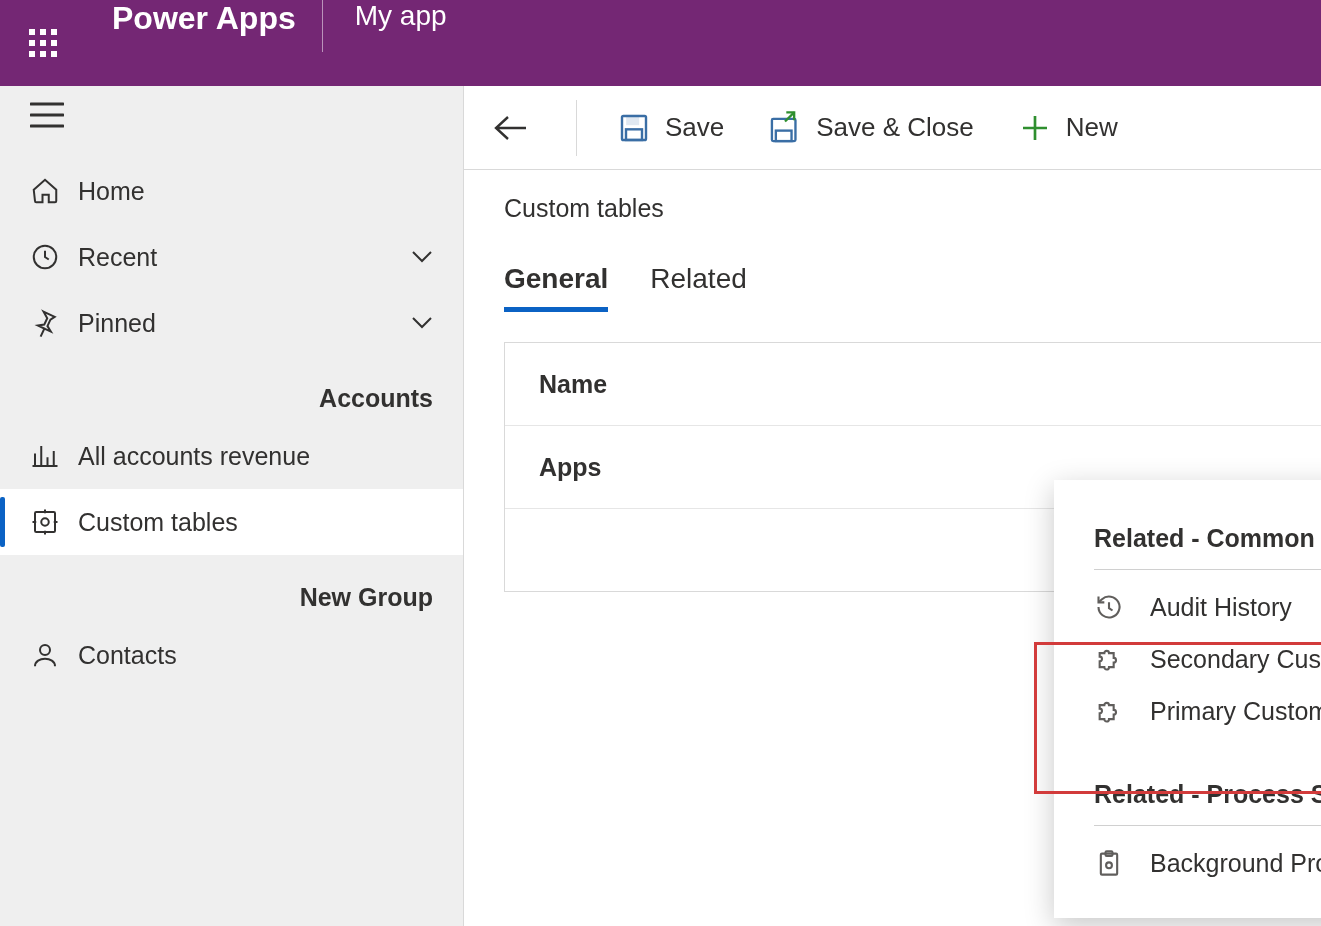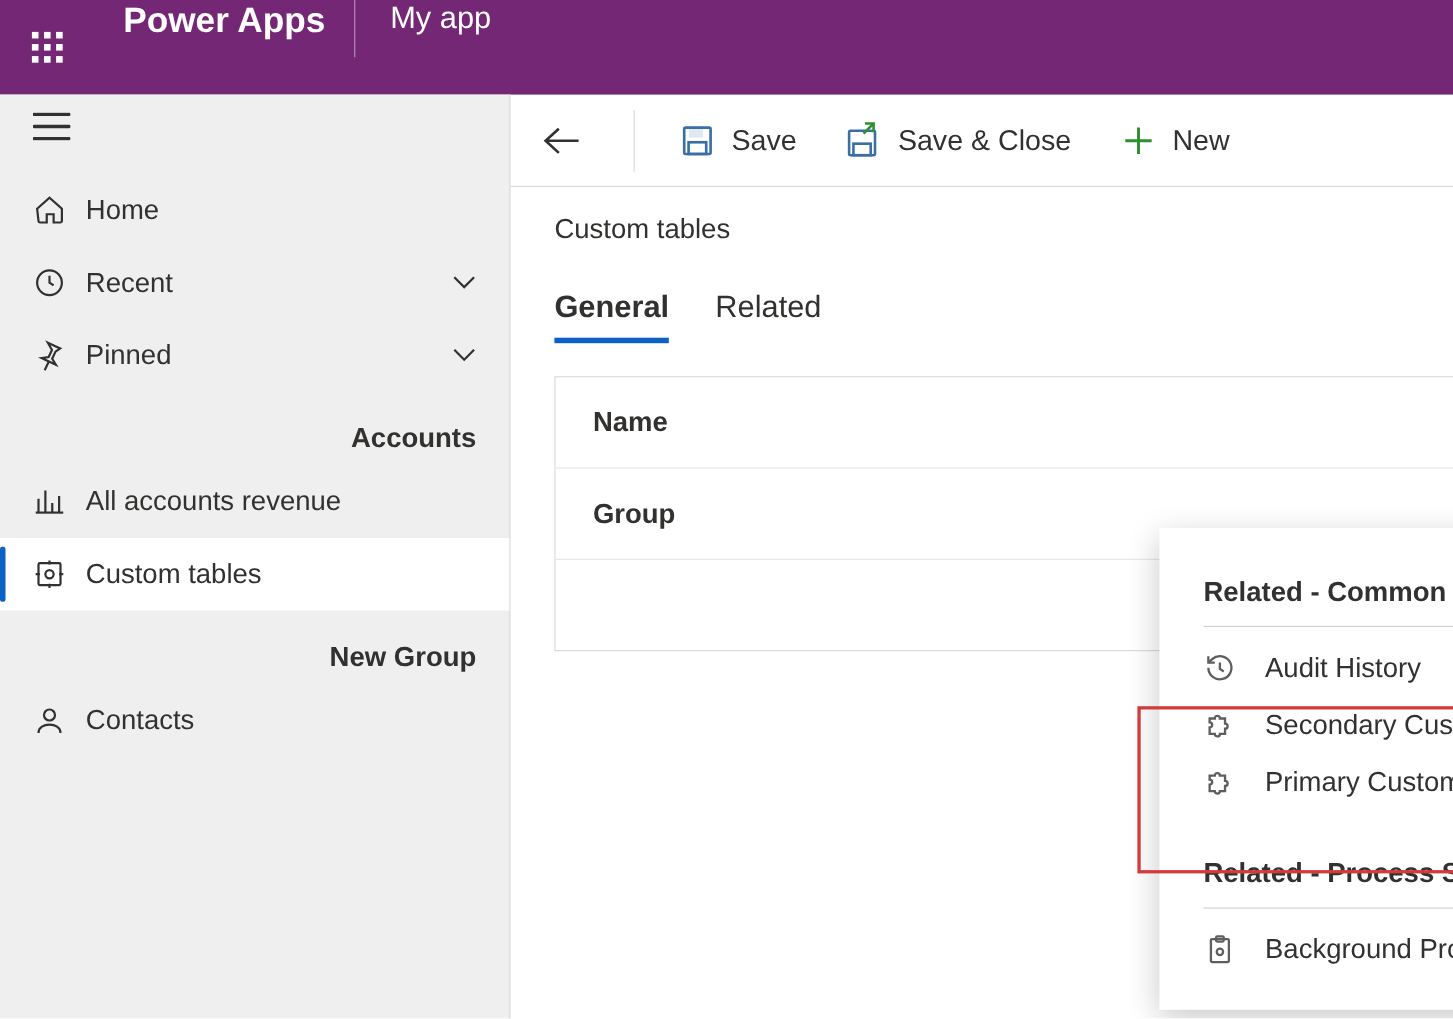--- a/index.html
+++ b/index.html
@@ -205,21 +205,21 @@
         <div class="tab active">General</div>
         <div class="tab">Related</div>
       </div>
 
       <div class="form">
         <div class="form-row">
           <div class="label">Name</div>
           <div class="val"></div>
         </div>
         <div class="form-row">
-          <div class="label">Group</div>
+          <div class="label">Apps</div>
           <div class="val"></div>
         </div>
         <div class="form-row">
           <div class="label"></div>
           <div class="val"></div>
         </div>
       </div>
 
       <div class="flyout">
         <div class="fly-group">Related - Common</div>

